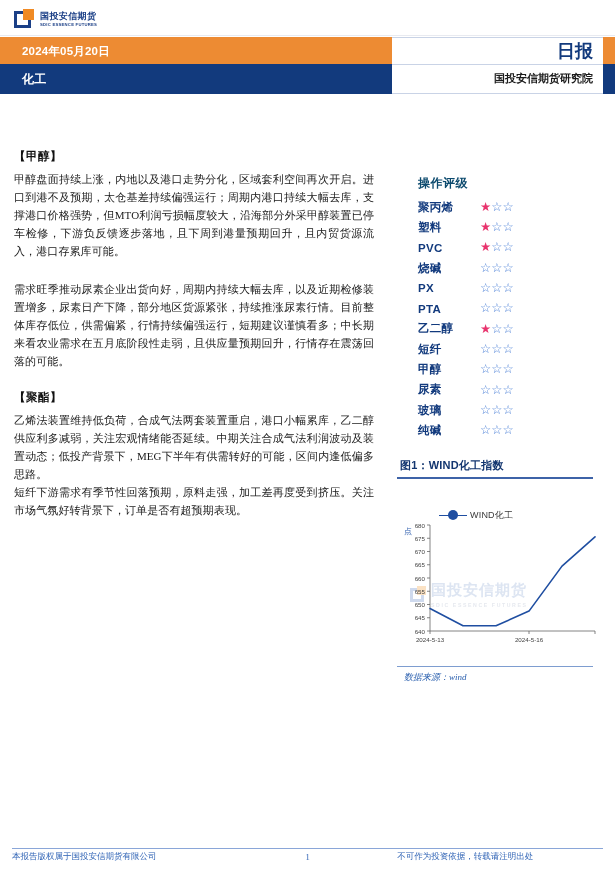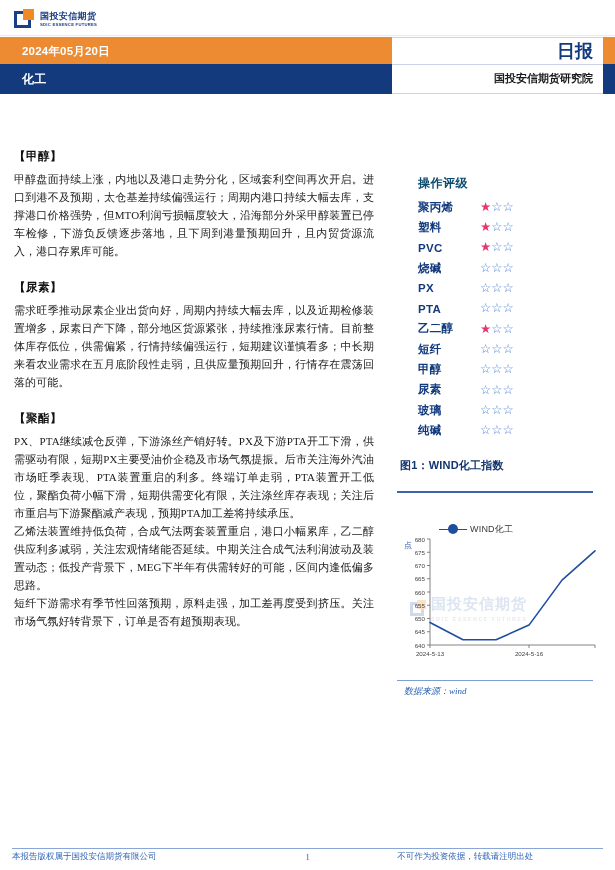--- a/index.html
+++ b/index.html
@@ -101,21 +101,21 @@
   }
   .rating-stars { font-size:12.5px; letter-spacing:0px; line-height:1; white-space:nowrap; }
   .star-on  { color:#e8336d; }
   .star-off { color:#4a7fd6; }
 
   
   .chart-block { position:absolute; left:392px; top:458px; width:211px; }
   .chart-title {
     font-family:"Liberation Sans", sans-serif;
     font-size:11px; font-weight:700; color:#12356f; letter-spacing:.2px;
-    padding-left:8px; padding-bottom:18px;
+    padding-left:8px; padding-bottom:4px;
   }
   .chart-rule-top { width:196px; margin-left:5px; height:1.6px; background:#3e63a8; }
   .chart-rule-bot { width:196px; margin-left:5px; height:1.6px; background:#7e9dd0; margin-top:2px; }
   .chart-area { position:relative; width:211px; height:185px; }
 
   .legend {
     position:absolute; left:47px; top:30px; display:flex; align-items:center; gap:3px;
   }
   .legend-marker { position:relative; width:28px; height:10px; }
   .legend-marker .lm-line {
@@ -191,30 +191,28 @@
   <div class="col-left">
 
     <div class="sec">
       <div class="sec-title">【甲醇】</div>
       <div class="sec-body">
         <p>甲醇盘面持续上涨，内地以及港口走势分化，区域套利空间再次开启。进口到港不及预期，太仓基差持续偏强运行；周期内港口持续大幅去库，支撑港口价格强势，但MTO利润亏损幅度较大，沿海部分外采甲醇装置已停车检修，下游负反馈逐步落地，且下周到港量预期回升，且内贸货源流入，港口存累库可能。</p>
       </div>
     </div>
 
     <div class="sec">
-      <div class="sec-title">【尿素】</div>
       <div class="sec-body">
         <p>需求旺季推动尿素企业出货向好，周期内持续大幅去库，以及近期检修装置增多，尿素日产下降，部分地区货源紧张，持续推涨尿素行情。目前整体库存低位，供需偏紧，行情持续偏强运行，短期建议谨慎看多；中长期来看农业需求在五月底阶段性走弱，且供应量预期回升，行情存在震荡回落的可能。</p>
       </div>
     </div>
 
     <div class="sec">
       <div class="sec-title">【聚酯】</div>
       <div class="sec-body">
-        <p>PX、PTA继续减仓反弹，下游涤丝产销好转。PX及下游PTA开工下滑，供需驱动有限，短期PX主要受油价企稳及市场气氛提振。后市关注海外汽油市场旺季表现、PTA装置重启的利多。终端订单走弱，PTA装置开工低位，聚酯负荷小幅下滑，短期供需变化有限，关注涤丝库存表现；关注后市重启与下游聚酯减产表现，预期PTA加工差将持续承压。</p>
         <p>乙烯法装置维持低负荷，合成气法两套装置重启，港口小幅累库，乙二醇供应利多减弱，关注宏观情绪能否延续。中期关注合成气法利润波动及装置动态；低投产背景下，MEG下半年有供需转好的可能，区间内逢低偏多思路。</p>
         <p>短纤下游需求有季节性回落预期，原料走强，加工差再度受到挤压。关注市场气氛好转背景下，订单是否有超预期表现。</p>
       </div>
     </div>
 
   </div>
 
   <div class="rating-block">
     <div class="rating-head">操作评级</div>
     <div id="rating-rows">

